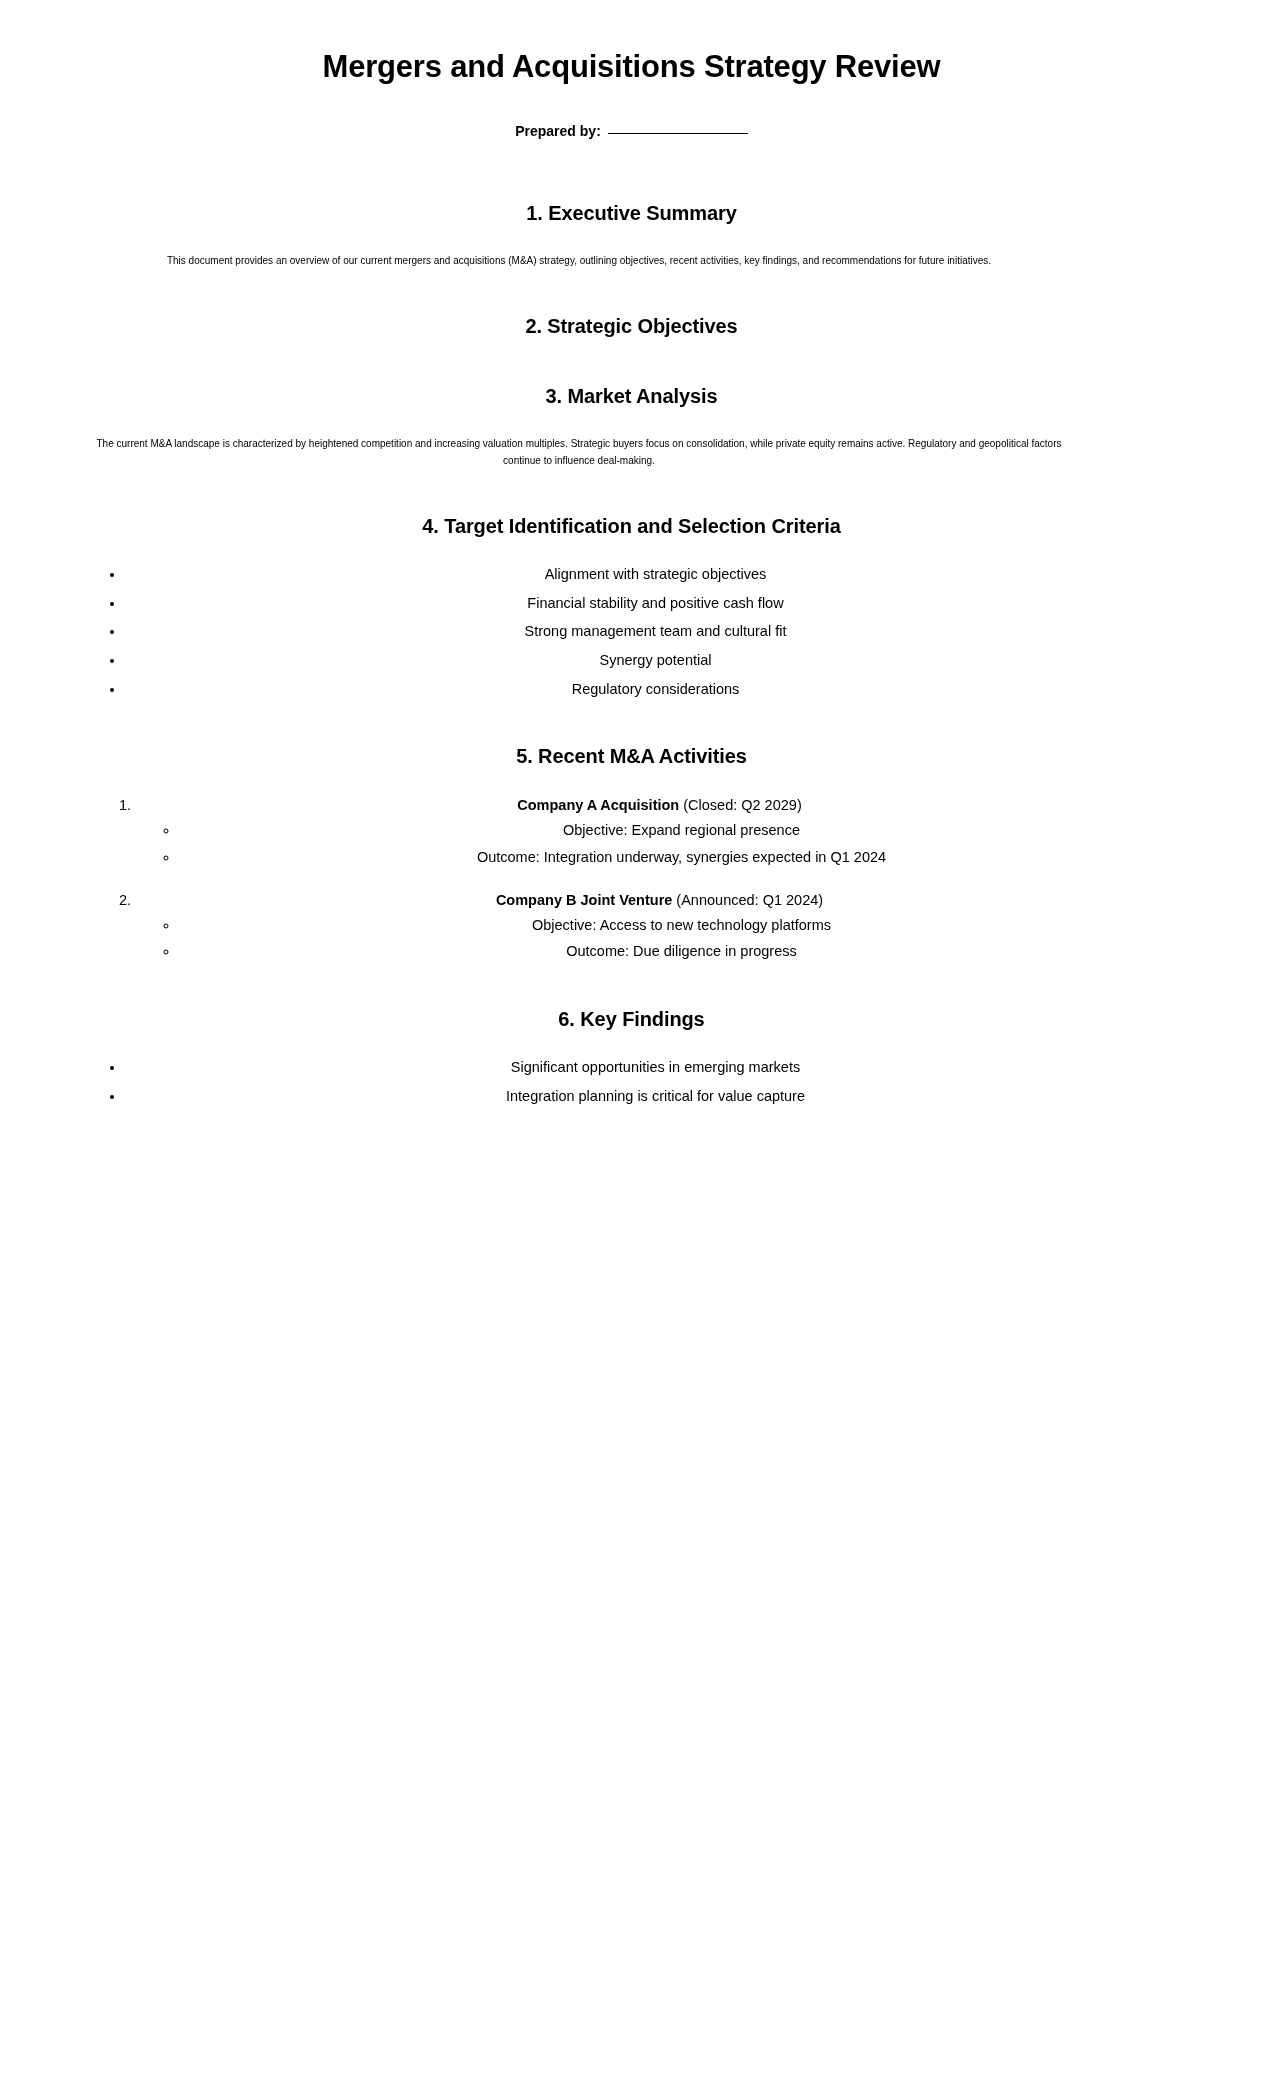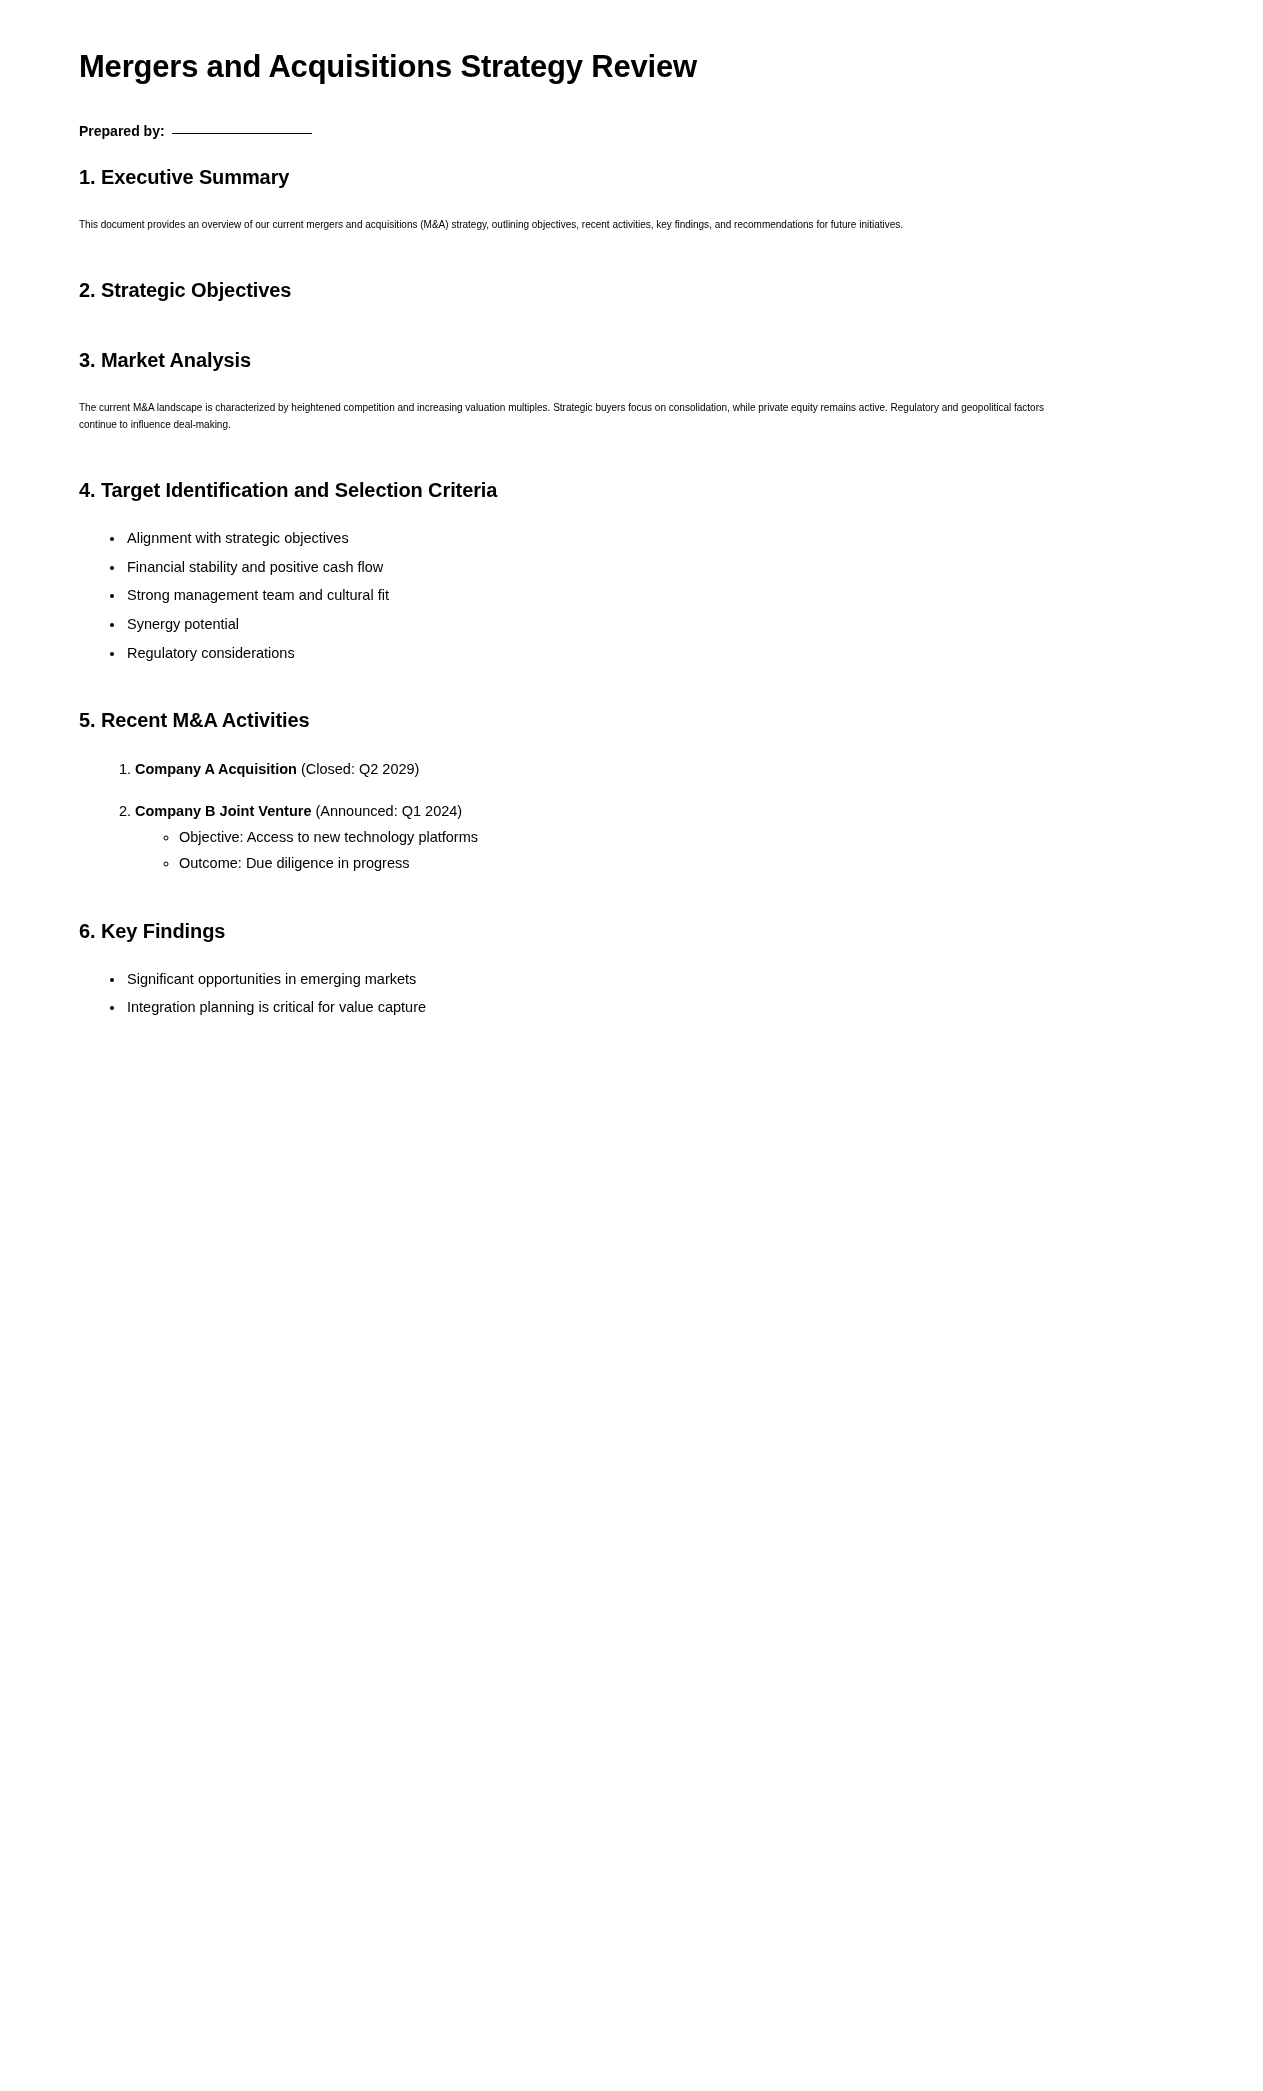--- a/index.html
+++ b/index.html
@@ -13,20 +13,21 @@
     font-family: "Liberation Sans", sans-serif;
     color: #000000;
     -webkit-font-smoothing: antialiased;
   }
   .page {
     box-sizing: border-box;
     width: 1263px;
     min-height: 2091px;
     padding: 48px 79px 96px 79px;
     background: #ffffff;
+    text-align: center;
   }
   .doc-title {
     font-size: 31px;
     font-weight: bold;
     letter-spacing: -0.2px;
     line-height: 1.25;
     margin: 0 0 34px 0;
   }
   .meta-line {
     font-size: 14px;
@@ -44,21 +45,21 @@
   .blank-date { width: 140px; }
   .blank-prepared { width: 140px; }
 
   h2.section-heading {
     font-size: 20px;
     font-weight: bold;
     line-height: 1.3;
     margin: 44px 0 26px 0;
     letter-spacing: -0.1px;
   }
-  h2.section-heading.first { margin-top: 22px; }
+  h2.section-heading.first { margin-top: 58px; }
 
   p.body-text {
     font-size: 10px;
     line-height: 1.72;
     margin: 0 0 6px 0;
     max-width: 1000px;
   }
 
   ul.bullets {
     margin: 0;
@@ -134,20 +135,24 @@
       <li>Synergy potential</li>
       <li>Regulatory considerations</li>
     </ul>
   </section>
 
   <section>
     <h2 class="section-heading">5. Recent M&amp;A Activities</h2>
     <ol class="activities">
       <li>
         <span class="item-head"><span class="strong">Company A Acquisition</span><span> (Closed: Q2 2029)</span></span>
+        <ul class="sub-bullets">
+          <li>Objective: Expand regional presence</li>
+          <li>Outcome: Integration underway, synergies expected in Q1 2024</li>
+        </ul>
       </li>
       <li>
         <span class="item-head"><span class="strong">Company B Joint Venture</span><span> (Announced: Q1 2024)</span></span>
         <ul class="sub-bullets">
           <li>Objective: Access to new technology platforms</li>
           <li>Outcome: Due diligence in progress</li>
         </ul>
       </li>
     </ol>
   </section>

